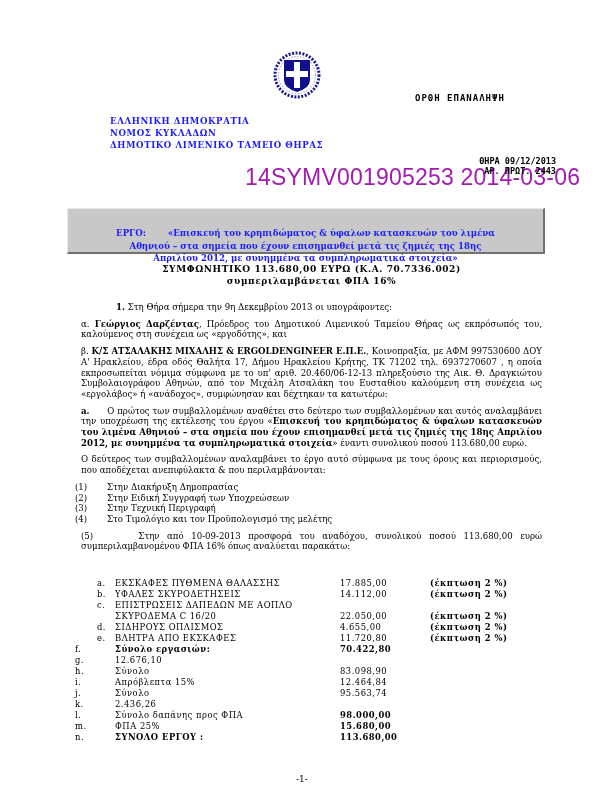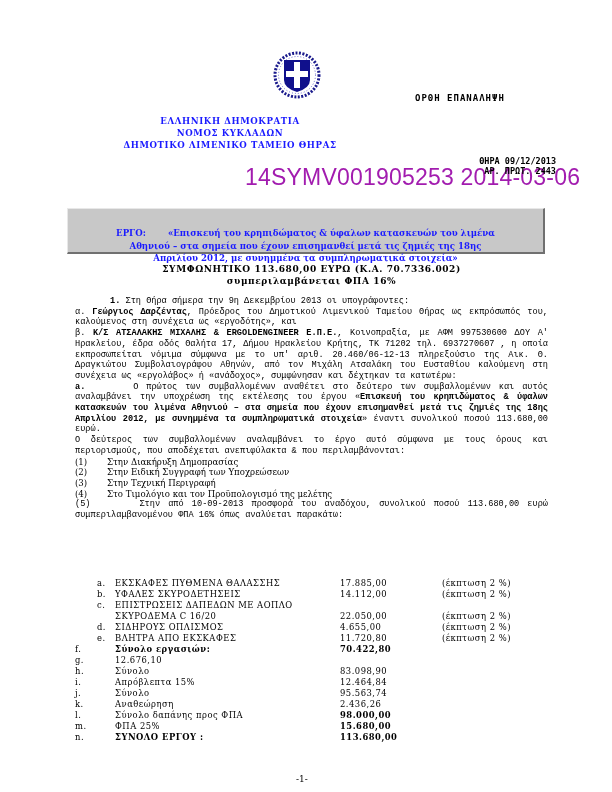--- a/index.html
+++ b/index.html
@@ -1,44 +1,44 @@
 <!DOCTYPE html>
 <html><head>
   <meta charset="utf-8">
   <style>
     html, body { margin: 0; padding: 0; background: #ffffff; }
     body { width: 612px; height: 792px; position: relative; overflow: hidden;
            font-family: "DejaVu Serif", serif; color: #000; }
     .abs { position: absolute; }
     .emblem { left: 272px; top: 50px; width: 50px; height: 50px; }
     .reprint { left: 415px; top: 93px; font-family: "DejaVu Sans Mono", monospace; font-weight: bold; font-size: 9px; letter-spacing: 1px; }
-    .authority { left: 110px; width: 240px; top: 115px; text-align: center; color: #1a1aff;
+    .authority { left: 110px; width: 240px; top: 115px; text-align: left; color: #1a1aff;
                  font-family: "DejaVu Serif", serif; font-weight: bold; font-size: 8.6px; line-height: 12px; letter-spacing: 0.6px; }
     .watermark { left: 245px; top: 164px; color: #a21caf; font-family: "Liberation Sans", sans-serif; font-size: 23px; letter-spacing: 0.2px; white-space: nowrap; }
     .place-date { left: 418px; top: 156px; text-align: right; width: 138px; font-family: "DejaVu Sans Mono", monospace; font-weight: bold; font-size: 8.5px; line-height: 10px; }
     .project-box { left: 67px; top: 208px; width: 478px; height: 46px; background: #c8c8c8;
                    border-top: 1px solid #e8e8e8; border-left: 1px solid #e8e8e8;
                    border-right: 2px solid #707070; border-bottom: 2px solid #707070;
                    color: #1a1aff; font-weight: bold; font-size: 8.6px; line-height: 12.5px; text-align: center; box-sizing: border-box; padding-top: 18px; }
     .project-box .label { margin-right: 22px; }
     .contract-title { left: 75px; width: 473px; top: 264px; text-align: center; font-weight: bold; font-size: 9px; line-height: 11.5px; letter-spacing: 0.6px; }
     .contract-title span { }
     .body-text { left: 75px; width: 473px; top: 296px; font-size: 8.6px; line-height: 10.7px; text-align: justify; }
-    .body-text p { margin: 0; font-family: Liberation Mono, monospace; }
+    .body-text p { margin: 6px; }
     .body-text b { font-weight: bold; }
     .indent { padding-left: 35px; }
     .list-row { display: flex; }
     .list-row .num { width: 32px; flex: none; }
     .items { left: 75px; top: 578px; width: 480px; font-size: 8.4px; line-height: 11px; letter-spacing: 0.5px; }
     .item { display: flex; height: 11px; }
     .item .letter { width: 40px; flex: none; box-sizing: border-box; }
     .item.sub .letter { padding-left: 22px; }
     .item .desc { width: 225px; flex: none; }
     .item .amount { width: 78px; flex: none; }
-    .item .note { margin-left: 24px; }
+    .item .note { margin-left: 12px; font-weight: bold; }
     .item.bold .desc, .item.bold .amount { font-weight: bold; }
     .page-num { left: 296px; top: 774px; font-size: 9px; }
   </style>
 </head>
 <body>
 
 <div class="abs emblem">
   <svg width="50" height="50" viewBox="0 0 50 50">
     <circle cx="25" cy="25" r="22" fill="none" stroke="#1a1a8c" stroke-width="3" stroke-dasharray="2 1.5"></circle>
     <circle cx="25" cy="25" r="18.5" fill="none" stroke="#6a6ad0" stroke-width="1" stroke-dasharray="1 2"></circle>
@@ -154,21 +154,20 @@
       <span class="desc">Απρόβλεπτα 15%</span>
       <span class="amount">12.464,84</span>
     </div>
   <div class="item">
       <span class="letter">j.</span>
       <span class="desc">Σύνολο</span>
       <span class="amount">95.563,74</span>
     </div>
   <div class="item">
       <span class="letter">k.</span>
-      <span class="desc">Αναθεώρηση</span>
       <span class="amount">2.436,26</span>
     </div>
   <div class="item">
       <span class="letter">l.</span>
       <span class="desc">Σύνολο δαπάνης προς ΦΠΑ</span>
       <span class="amount" style="font-weight:bold">98.000,00</span>
     </div>
   <div class="item">
       <span class="letter">m.</span>
       <span class="desc">ΦΠΑ 25%</span>

